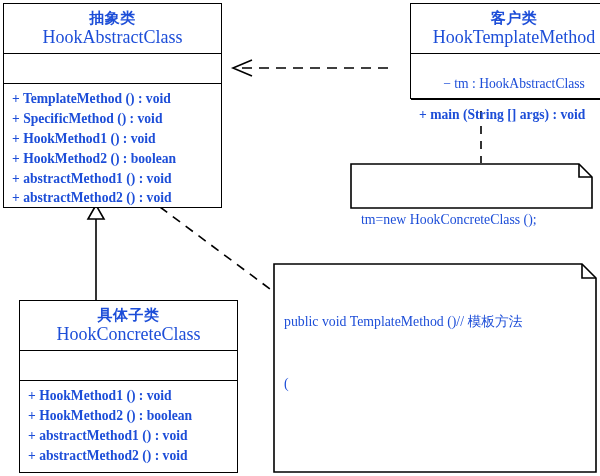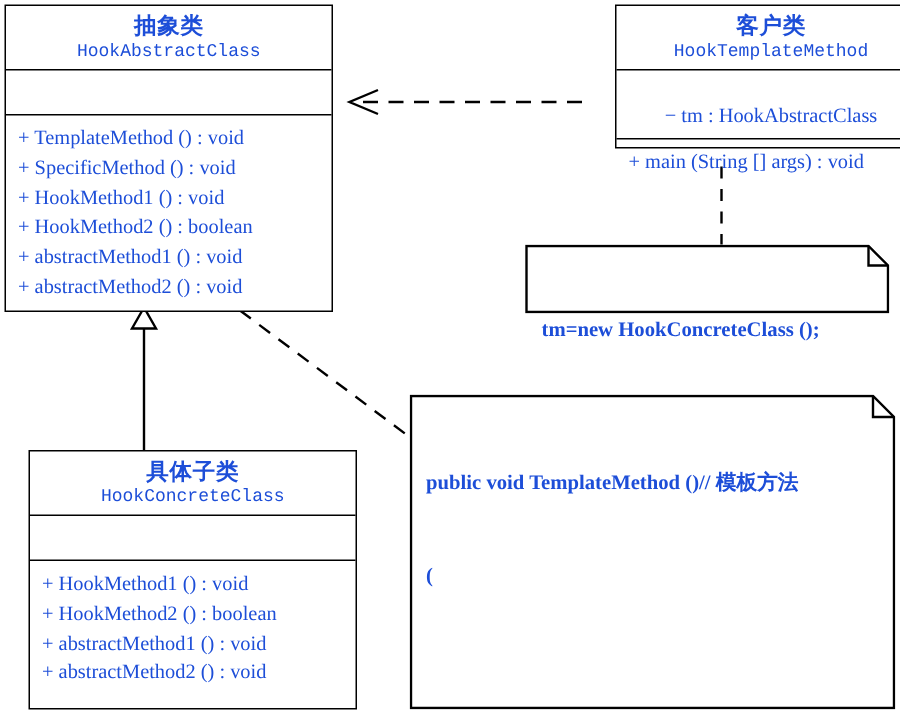--- a/index.html
+++ b/index.html
@@ -37,42 +37,41 @@
     line-height: 1.22;
     padding-top: 5px;
     padding-bottom: 4px;
   }
   .cn-name {
     font-size: 15px;
     font-weight: bold;
     letter-spacing: 0.5px;
   }
   .en-name {
-    font-size: 12px;
-    font-family: Liberation Mono, monospace;
+    font-size: 18px;
   }
   .uml-attrs {
     min-height: 26px;
   }
   .uml-ops {
     padding-top: 5px;
     padding-bottom: 5px;
+    font-weight: bold;
   }
   .member {
     font-size: 13.6px;
     line-height: 1.46;
     white-space: pre;
   }
 
   
   .uml-note {
     position: absolute;
     box-sizing: border-box;
     background: #ffffff;
-    font-weight: bold;
   }
   .uml-note .note-shape {
     position: absolute;
     inset: 0;
   }
   .uml-note .note-text {
     position: relative;
     box-sizing: border-box;
     padding: 6px 10px 6px 11px;
     font-size: 13.8px;

